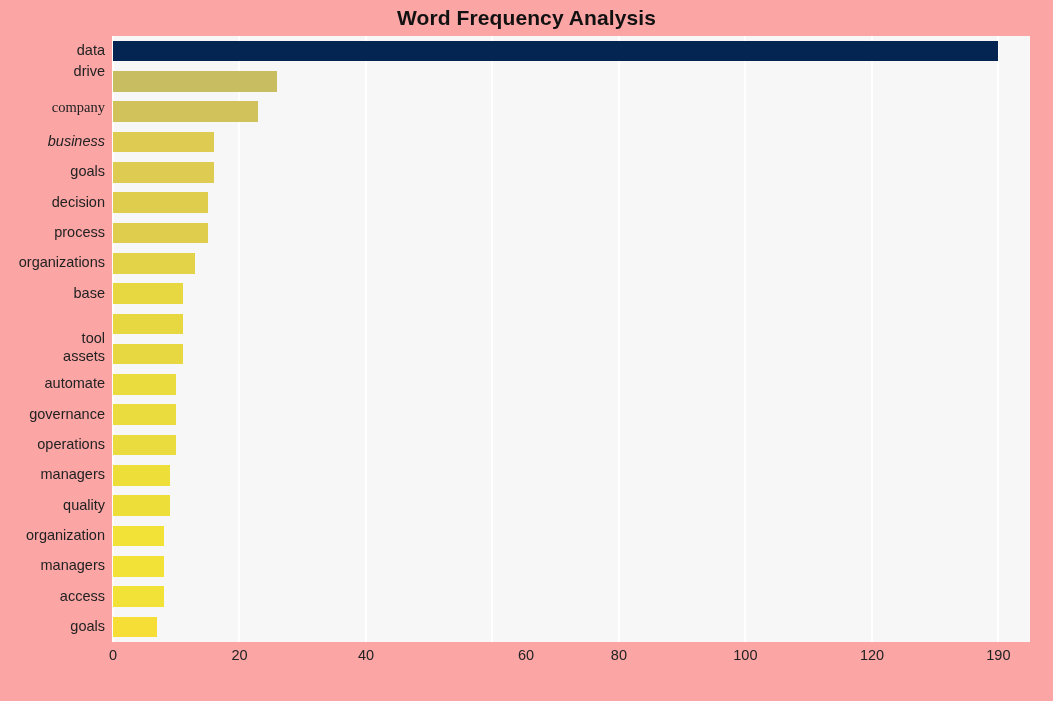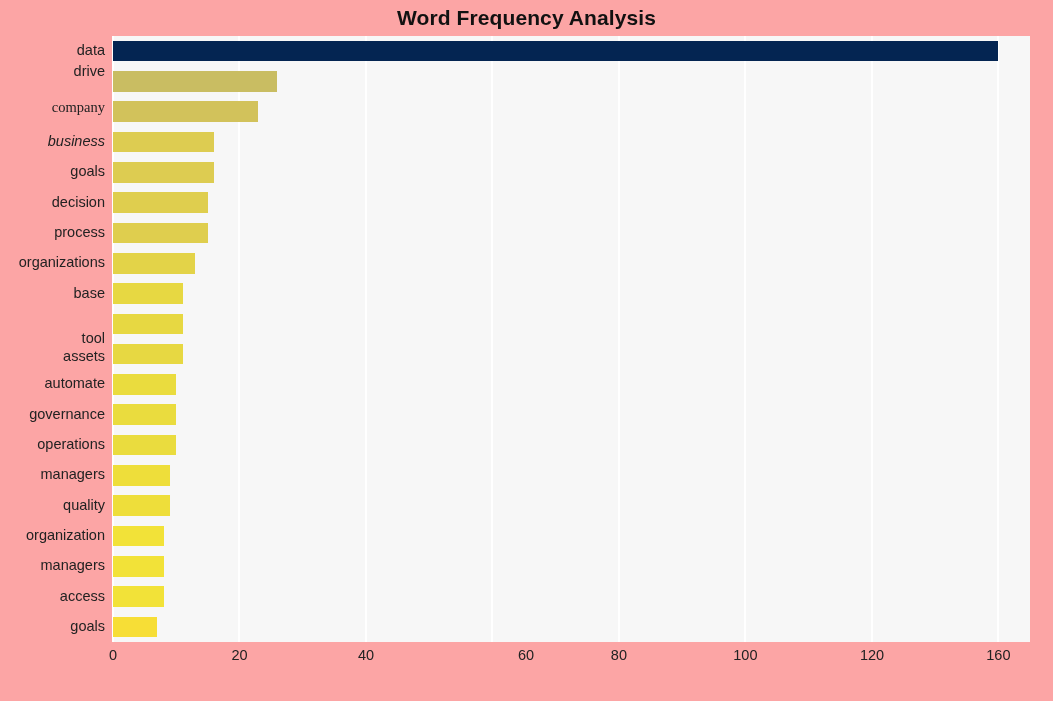--- a/index.html
+++ b/index.html
@@ -219,17 +219,17 @@
     </div>
 
   <div id="xlabels">
       <div class="xtick-label" style="left: 113px;">0</div>
       <div class="xtick-label" style="left: 239.483px;">20</div>
       <div class="xtick-label" style="left: 365.966px;">40</div>
       <div class="xtick-label" style="left: 488px; margin-left: 38px;">60</div>
       <div class="xtick-label" style="left: 618.931px;">80</div>
       <div class="xtick-label" style="left: 745.414px;">100</div>
       <div class="xtick-label" style="left: 872px;">120</div>
-      <div class="xtick-label" style="left: 998.379px;">160</div>
+      <div class="xtick-label" style="left: 998.379px;">190</div>
     </div>
 
 
 </div>
 
 </body></html>

